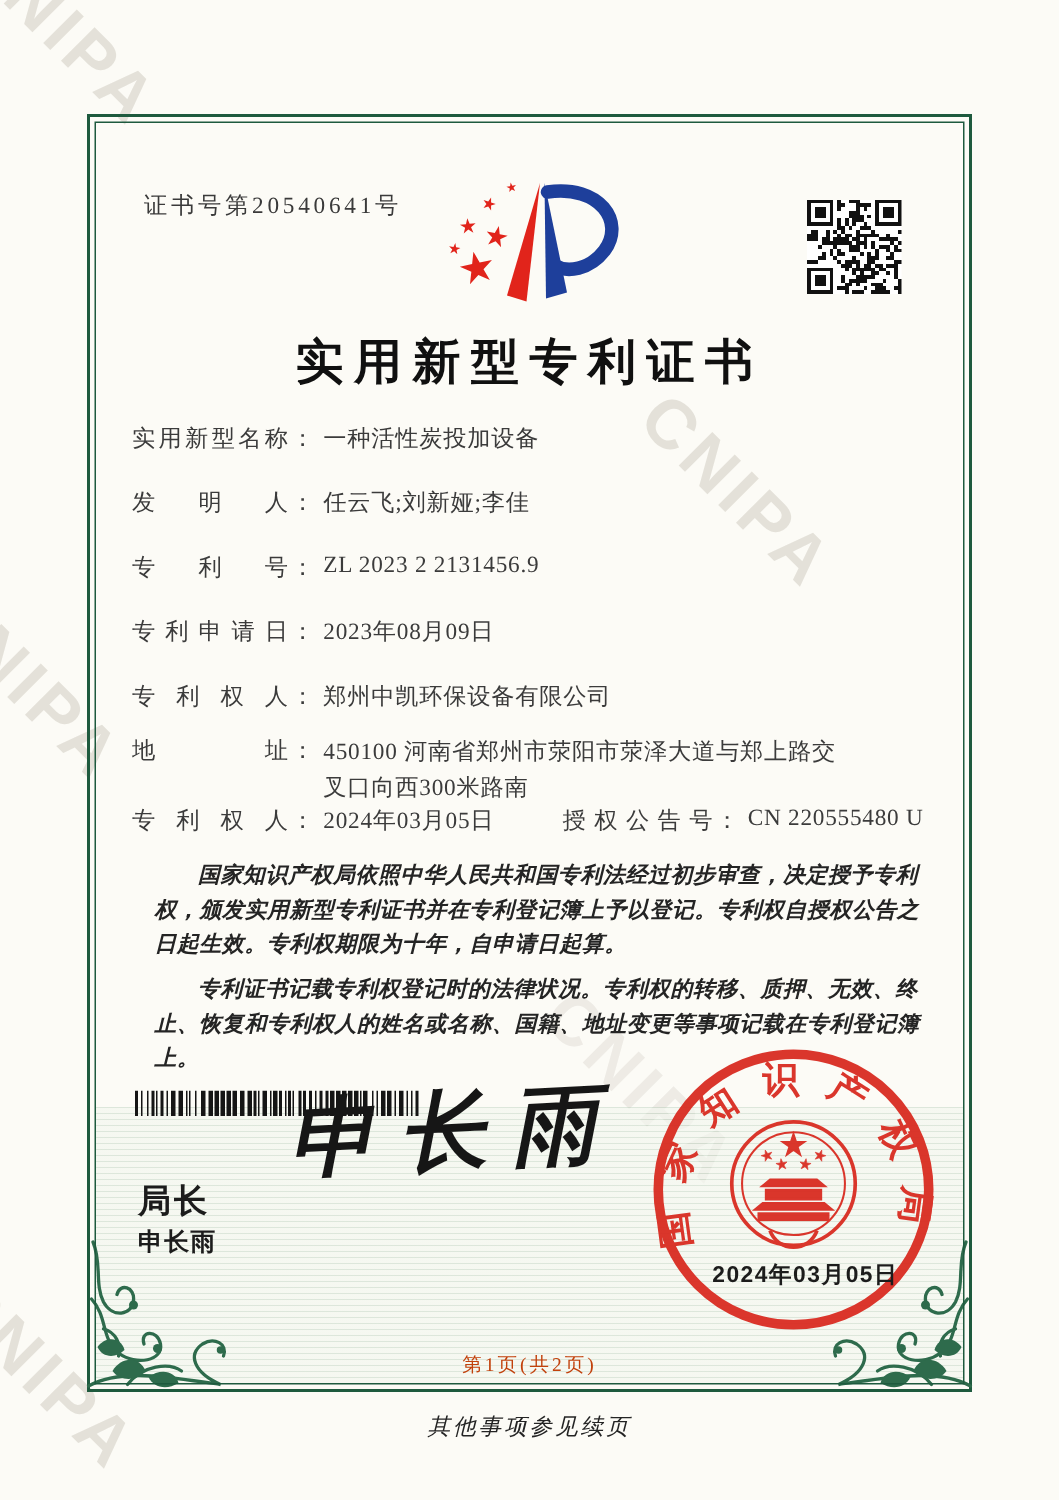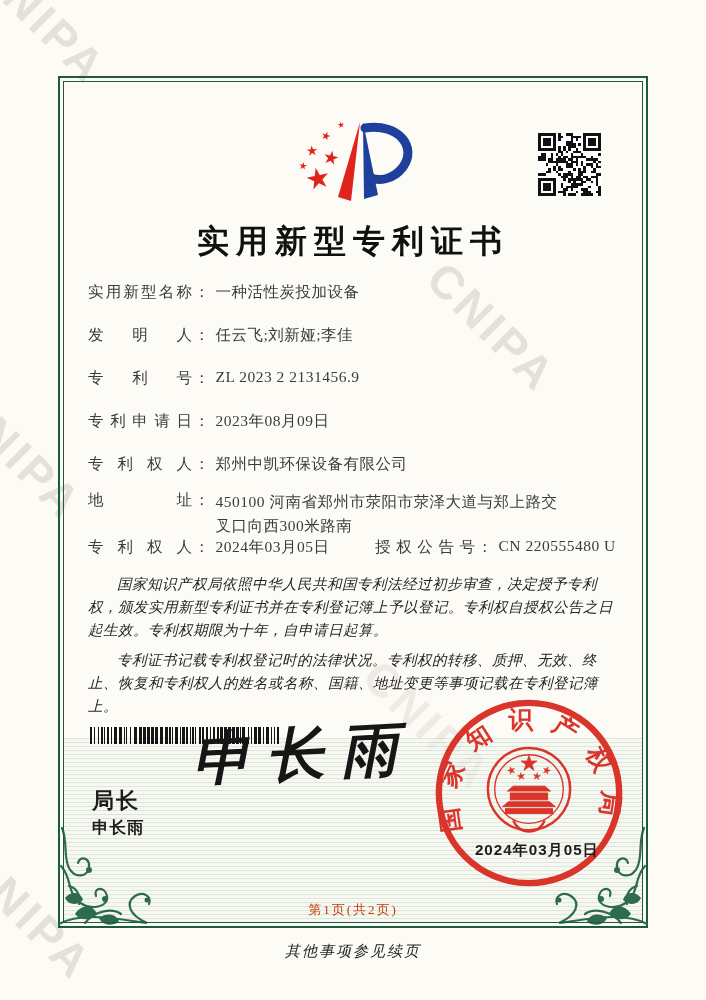--- a/index.html
+++ b/index.html
@@ -56,21 +56,21 @@
   .fcolon{margin:0 6px 0 2px;vertical-align:top;}
   .fvalue{letter-spacing:.5px;vertical-align:top;}
   .fvalue.wrap{display:inline-block;width:356px;line-height:1.55;}
   .pair2{position:absolute;left:287px;top:0;white-space:nowrap;}
   .pair2 .flabel{width:100px;}
   
   .bodytext{
     position:absolute;left:88px;top:573px;width:536px;z-index:3;
     font-style:italic;font-size:14.5px;line-height:23px;color:#242424;
   }
-  .bodytext p{margin:0 0 7px 0;text-indent:2em;letter-spacing:.5px;}
+  .bodytext p{margin:0 0 7px 15px;text-indent:2em;letter-spacing:.5px;font-weight:bold;}
   
   .barcode{position:absolute;left:90px;top:727px;z-index:4;}
   .script{
     position:absolute;left:192px;top:716px;z-index:5;
     font-size:58px;font-style:italic;font-weight:700;letter-spacing:16px;
     color:#161616;transform:rotate(-3deg);white-space:nowrap;
   }
   .director-title{
     position:absolute;left:92px;top:786px;z-index:4;
     font-family:"Liberation Sans","DejaVu Sans",sans-serif;
@@ -134,20 +134,21 @@
         <path d="M20,88 C26,78 38,78 42,88 C36,95 25,95 20,88 Z"></path>
         <path d="M44,92 C52,86 62,88 64,96 C56,101 47,99 44,92 Z"></path>
         <path d="M10,72 C16,64 26,66 28,74 C22,80 13,79 10,72 Z"></path>
         <circle cx="34" cy="44" r="3"></circle>
         <circle cx="50" cy="73" r="3"></circle>
         <circle cx="92" cy="74" r="2.5"></circle>
       </g>
     </svg>
   </div>
 
+  <div class="cert-no">证书号第20540641号</div>
 
   <svg class="logo" width="145" height="96" viewBox="0 0 145 96">
     <defs>
       <path id="star" d="M0,-10 L2.23,-3.07 L9.51,-3.09 L3.61,1.17 L5.88,8.09 L0,3.8 L-5.88,8.09 L-3.61,1.17 L-9.51,-3.09 L-2.23,-3.07 Z"></path>
     </defs>
     <path d="M77,13 C112,8 129,33 115,52 C105,65 90,67 82,62" fill="none" stroke="#1e3f9b" stroke-width="9" stroke-linecap="round"></path>
     <polygon points="72,7 63,86 50,82" fill="#e1241b"></polygon>
     <polygon points="75,7 76,84 90,80" fill="#1e3f9b"></polygon>
     <use href="#star" fill="#e1241b" transform="translate(30,64) scale(1.15) rotate(-12)"></use>
     <use href="#star" fill="#e1241b" transform="translate(43,43) scale(0.75) rotate(12)"></use>

